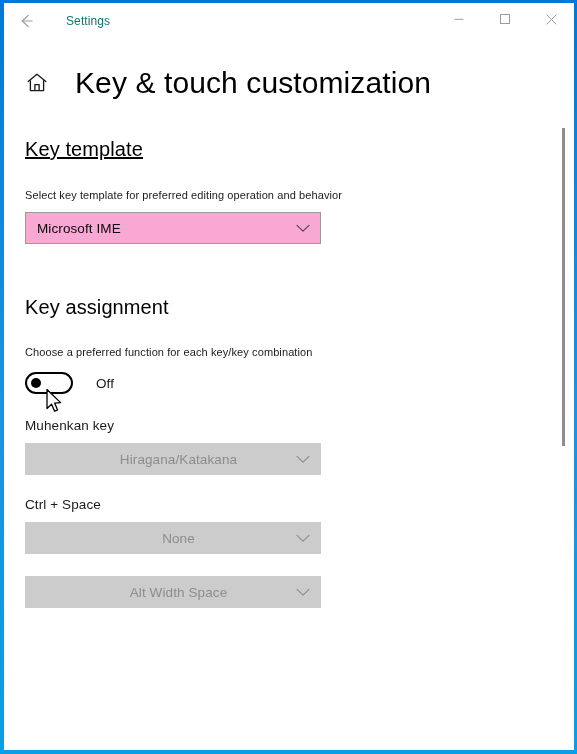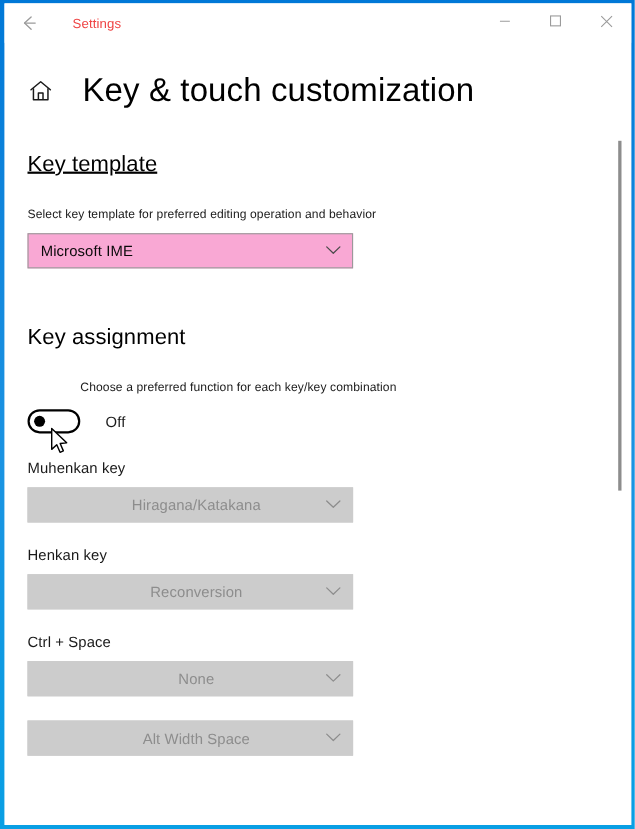--- a/index.html
+++ b/index.html
@@ -46,21 +46,21 @@
     width: 44px;
     height: 32px;
     display: flex;
     align-items: center;
     justify-content: center;
     cursor: default;
   }
   #back-button svg { display: block; }
   #app-title {
     font-size: 12px;
-    color: #ef4444;
+    color: #0f766e;
     letter-spacing: .1px;
     margin-left: 18px;
     line-height: 1;
     white-space: nowrap;
   }
   #caption-buttons {
     position: absolute;
     right: 0; top: 0;
     height: 32px;
     display: flex;
@@ -109,21 +109,21 @@
   }
   #key-template-heading { margin-top: 39px; text-decoration: underline; }
   #key-assignment-heading { margin-top: 52px; }
 
   .body-text {
     font-size: 11px;
     color: #1a1a1a;
     letter-spacing: .1px;
   }
   #key-template-desc { margin-top: 28px; }
-  #key-assignment-desc { margin-top: 27px; margin-left: 48px; }
+  #key-assignment-desc { margin-top: 27px; }
 
   
   .combo {
     position: relative;
     width: 296px;
     height: 32px;
     display: flex;
     align-items: center;
     cursor: default;
   }
@@ -316,31 +316,20 @@
         <div class="combo disabled">
           <span class="combo-value">Hiragana/Katakana</span>
           <span class="combo-chevron">
             <svg width="14" height="9" viewBox="0 0 14 9">
               <path d="M1 1.4 L7 7.2 L13 1.4" fill="none" stroke="#8d8d8d" stroke-width="1.15" stroke-linecap="round" stroke-linejoin="round"></path>
             </svg>
           </span>
         </div>
       </div>
 
-      <div class="key-row">
-        <div class="key-row-label">Henkan key</div>
-        <div class="combo disabled">
-          <span class="combo-value">Reconversion</span>
-          <span class="combo-chevron">
-            <svg width="14" height="9" viewBox="0 0 14 9">
-              <path d="M1 1.4 L7 7.2 L13 1.4" fill="none" stroke="#8d8d8d" stroke-width="1.15" stroke-linecap="round" stroke-linejoin="round"></path>
-            </svg>
-          </span>
-        </div>
-      </div>
 
       <div class="key-row">
         <div class="key-row-label">Ctrl + Space</div>
         <div class="combo disabled">
           <span class="combo-value">None</span>
           <span class="combo-chevron">
             <svg width="14" height="9" viewBox="0 0 14 9">
               <path d="M1 1.4 L7 7.2 L13 1.4" fill="none" stroke="#8d8d8d" stroke-width="1.15" stroke-linecap="round" stroke-linejoin="round"></path>
             </svg>
           </span>

